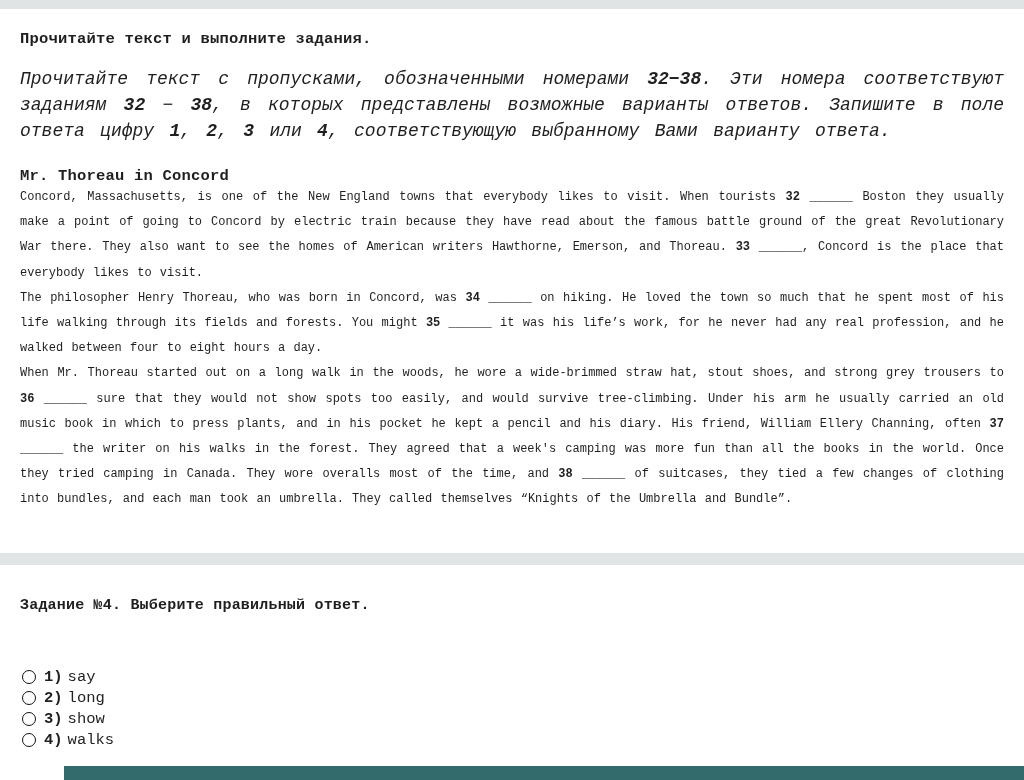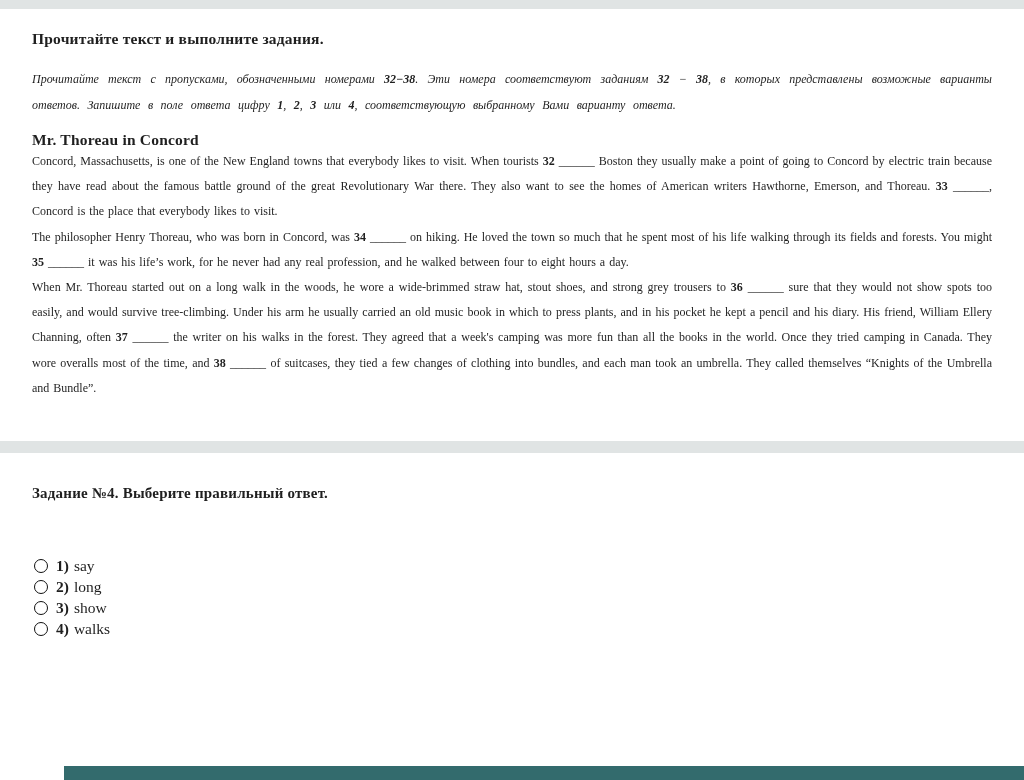--- a/index.html
+++ b/index.html
@@ -12,40 +12,41 @@
     font-family: "Liberation Serif", serif;
     color: #1f1f1f;
     overflow: hidden;
   }
   .top-bar {
     width: 100%;
     height: 9px;
     background: var(--divider-color, #e0e4e4);
   }
   .content {
-    padding: 0 32px;
+    padding: 0 20px;
+    font-family: Liberation Mono, monospace;
   }
   .section-heading {
     font-size: 15.5px;
     font-weight: bold;
     margin: 21px 0 18px 0;
     letter-spacing: 0.2px;
   }
   .intro-paragraph {
     font-style: italic;
-    font-size: 12px;
+    font-size: 18px;
     line-height: 26px;
     text-align: justify;
     word-spacing: 4.5px;
     margin: 0 0 0 0;
   }
   .passage-title {
     font-size: 15.5px;
     font-weight: bold;
-    margin: 13px 0 0 0;
+    margin: 23px 0 0 0;
     letter-spacing: 0.2px;
   }
   .passage p {
     margin: 0;
     font-size: 12px;
     line-height: 25.2px;
     text-align: justify;
     word-spacing: 1px;
   }
   .seg-b { font-weight: bold; }

